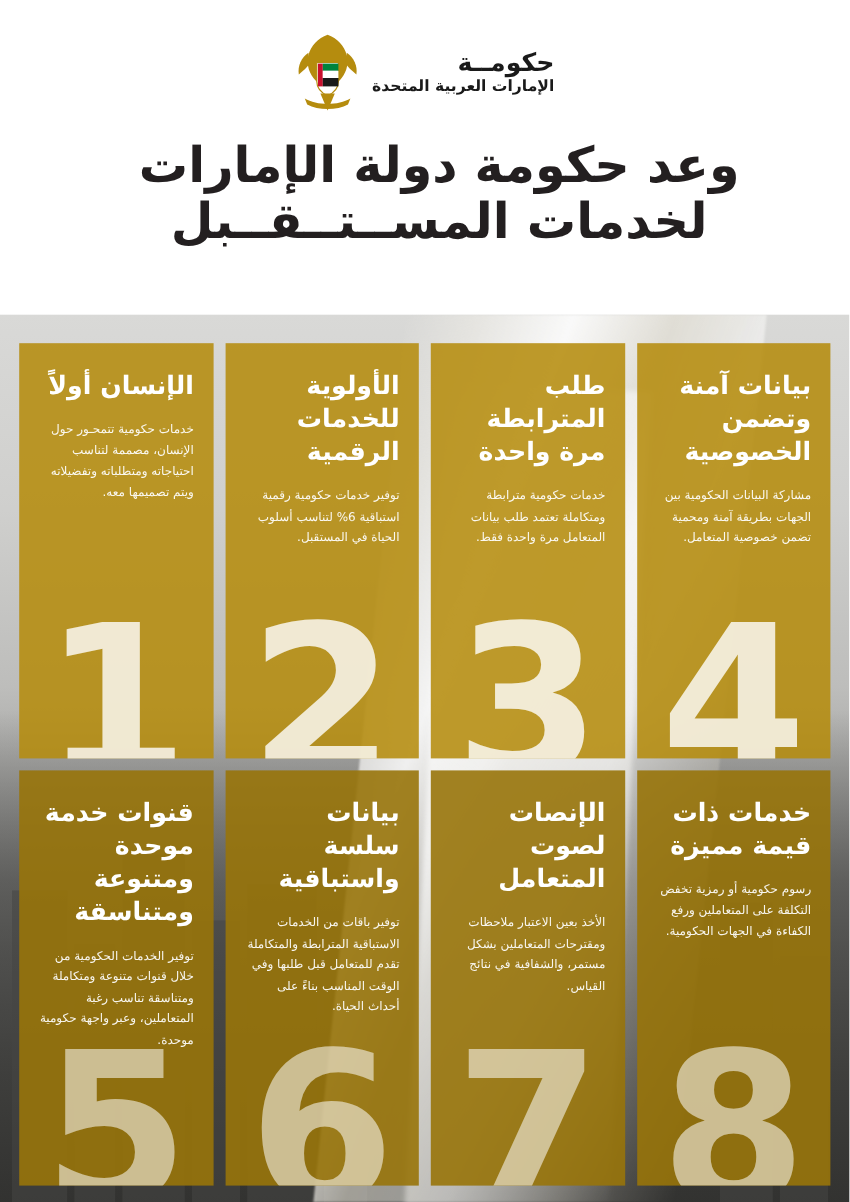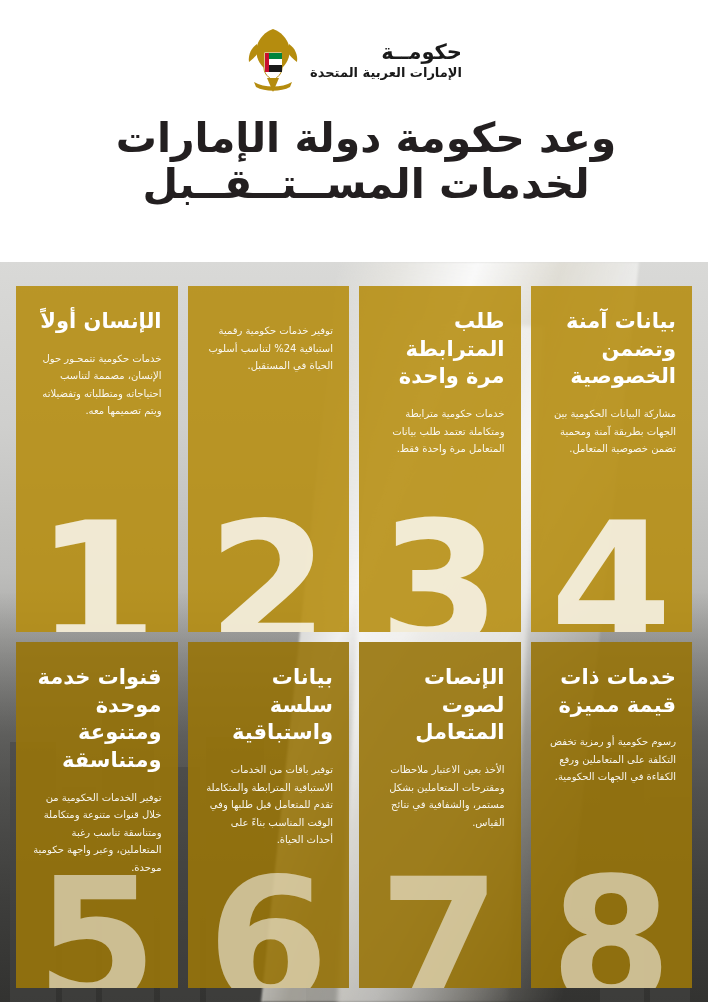--- a/index.html
+++ b/index.html
@@ -205,21 +205,22 @@
       <div class="num">4</div>
     </div>
 
     <div class="card">
       <h3>طلب المترابطة مرة واحدة</h3>
       <p>خدمات حكومية مترابطة ومتكاملة تعتمد طلب بيانات المتعامل مرة واحدة فقط.</p>
       <div class="num">3</div>
     </div>
 
     <div class="card">
-      <p>توفير خدمات حكومية رقمية استباقية 24% لتناسب أسلوب الحياة في المستقبل.</p>
+      <h3>الأولوية للخدمات الرقمية</h3>
+      <p>توفير خدمات حكومية رقمية استباقية 6% لتناسب أسلوب الحياة في المستقبل.</p>
       <div class="num">2</div>
     </div>
 
     <div class="card">
       <h3>الإنسان أولاً</h3>
       <p>خدمات حكومية تتمحـور حول الإنسان، مصممة لتناسب احتياجاته ومتطلباته وتفضيلاته ويتم تصميمها معه.</p>
       <div class="num">1</div>
     </div>
 
     <div class="card dark row2">

